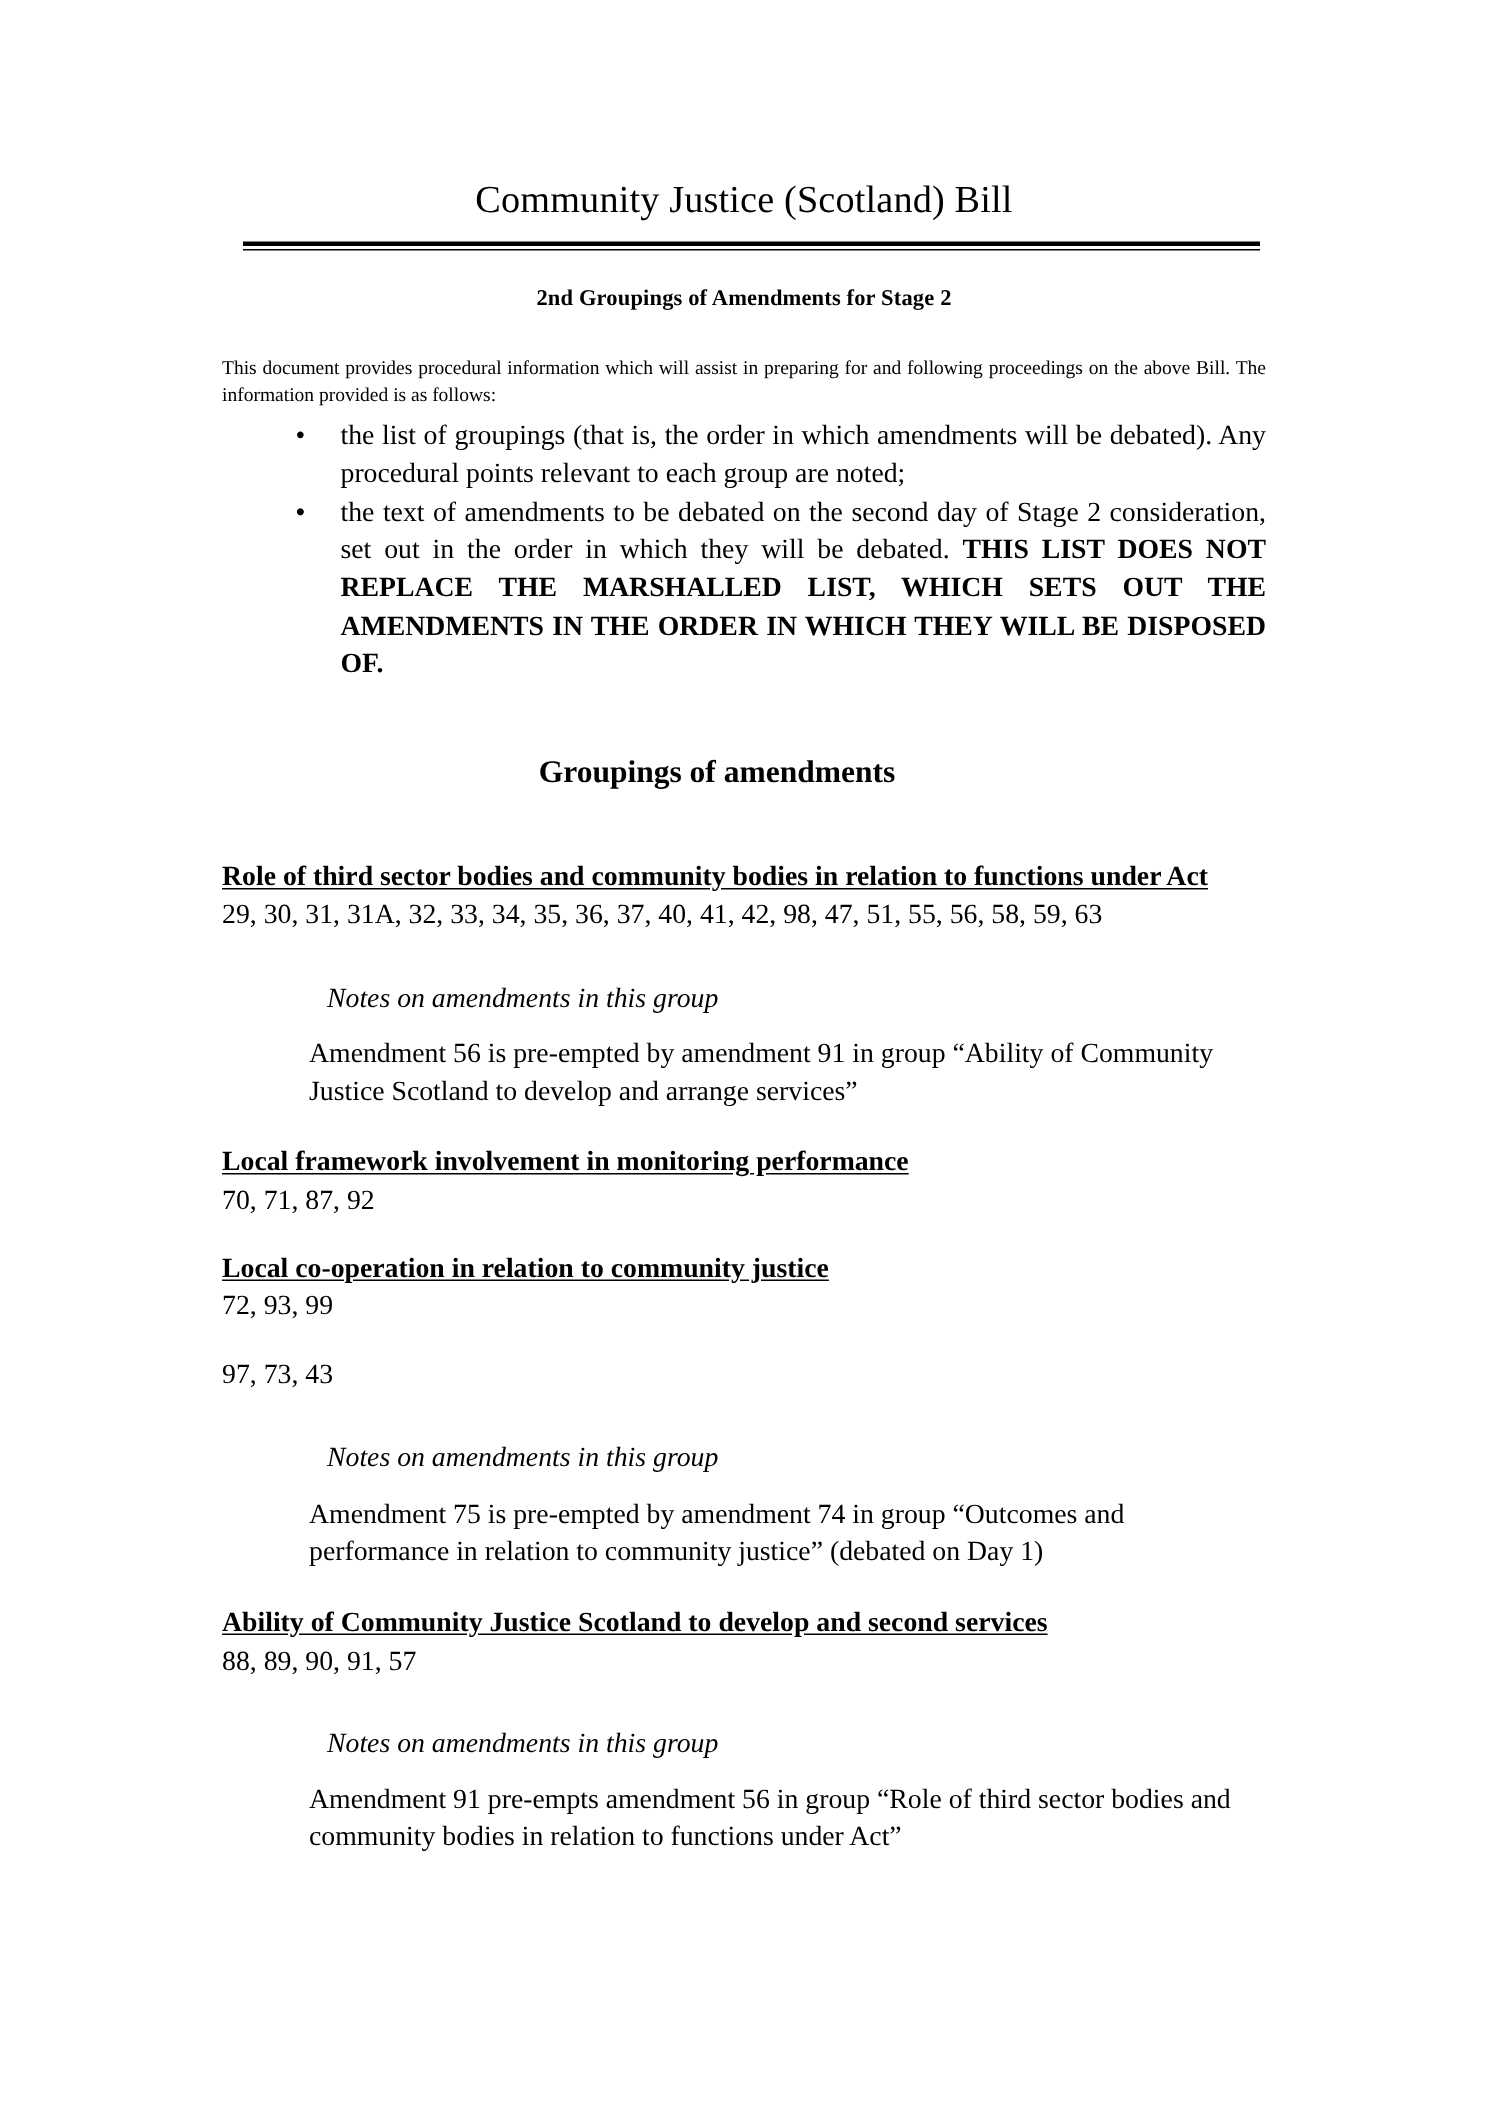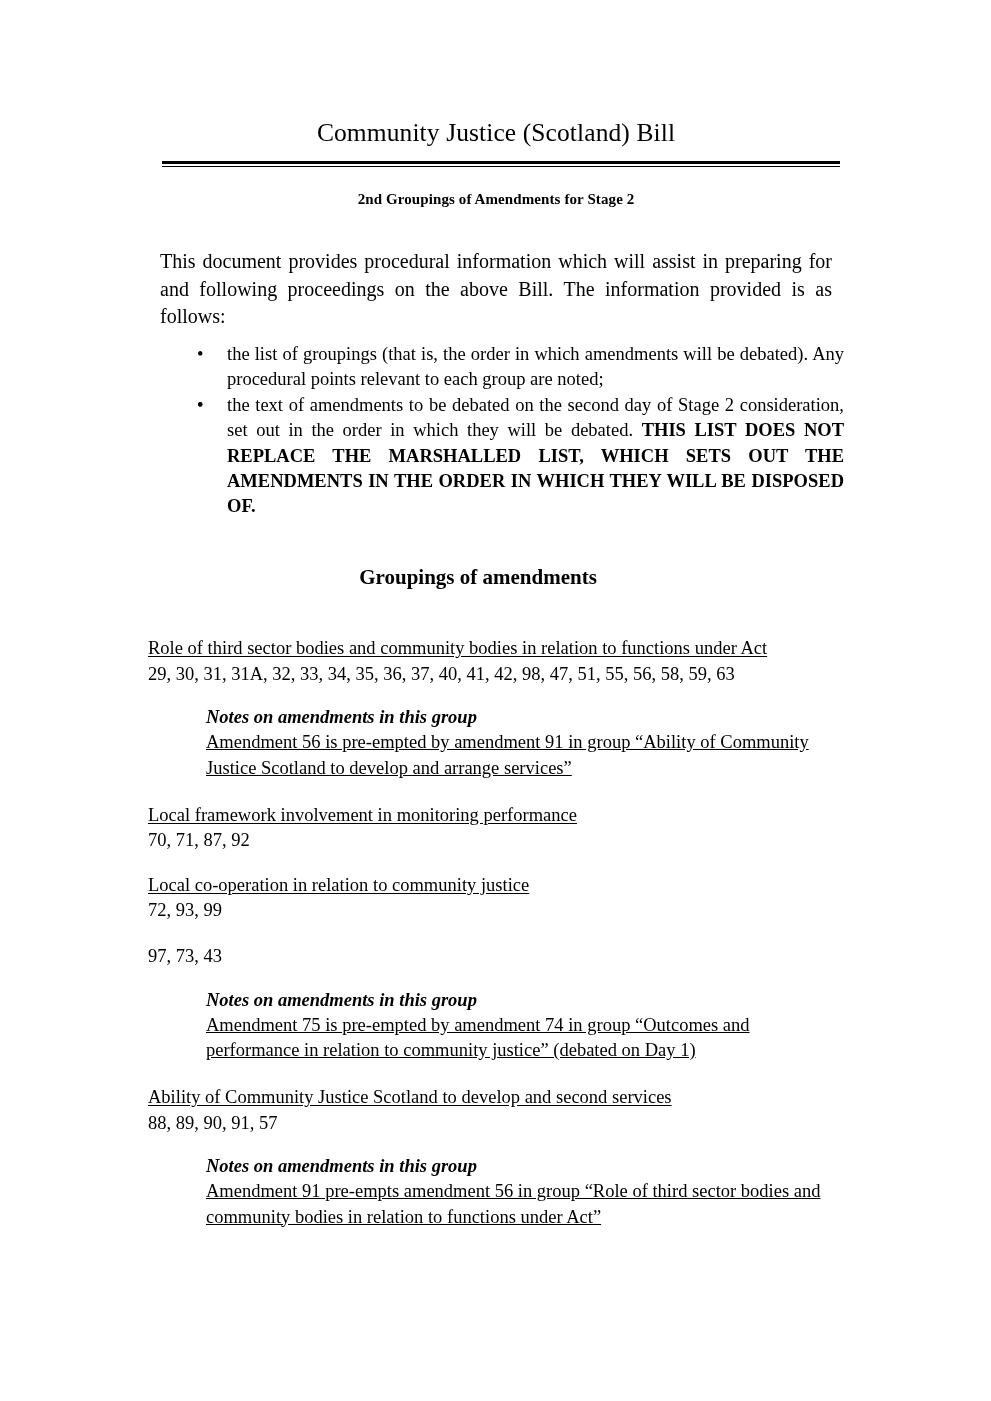--- a/index.html
+++ b/index.html
@@ -60,24 +60,24 @@
     text-align: center;
     font-size: 15px;
     font-weight: bold;
     margin: 0;
     padding-top: 24px;
     letter-spacing: 0.1px;
   }
 
   
   .intro {
-    font-size: 20px;
-    line-height: 1.36;
-    text-align: justify;
-    margin: 12px;
+    font-size: 13px;
+    line-height: 1.36;
+    text-align: justify;
+    margin: 0;
     padding-top: 28px;
   }
 
   
   .bullets {
     margin: 7px 0 0 0;
     padding: 0;
     list-style: none;
   }
   .bullets li {
@@ -115,21 +115,21 @@
     padding-top: 46px;
   }
   .group {
     margin-bottom: 0;
   }
   .group + .group {
     margin-top: 20px;
   }
   .group-title {
     font-size: 18.5px;
-    font-weight: normal;
+    font-weight: bold;
     line-height: 1.33;
     text-decoration: underline;
     text-underline-offset: 2px;
     margin: 0;
     text-align: justify;
     text-align-last: left;
   }
   .group-title.wrap {
     text-align: justify;
   }
@@ -142,28 +142,26 @@
 
   .notes {
     padding-left: 58px;
     padding-top: 19px;
     padding-bottom: 2px;
   }
   .notes-label {
     font-size: 18.5px;
     font-style: italic;
     line-height: 1.36;
-    margin: 0;
-    font-weight: bold;
+    margin: 12px;
   }
   .notes-text {
     font-size: 18.5px;
     line-height: 1.36;
     margin: 0;
-    text-decoration: underline;
   }
 
   
   .footer {
     position: absolute;
     left: 148px;
     top: 1318px;
     width: 696px;
     display: flex;
     justify-content: center;

